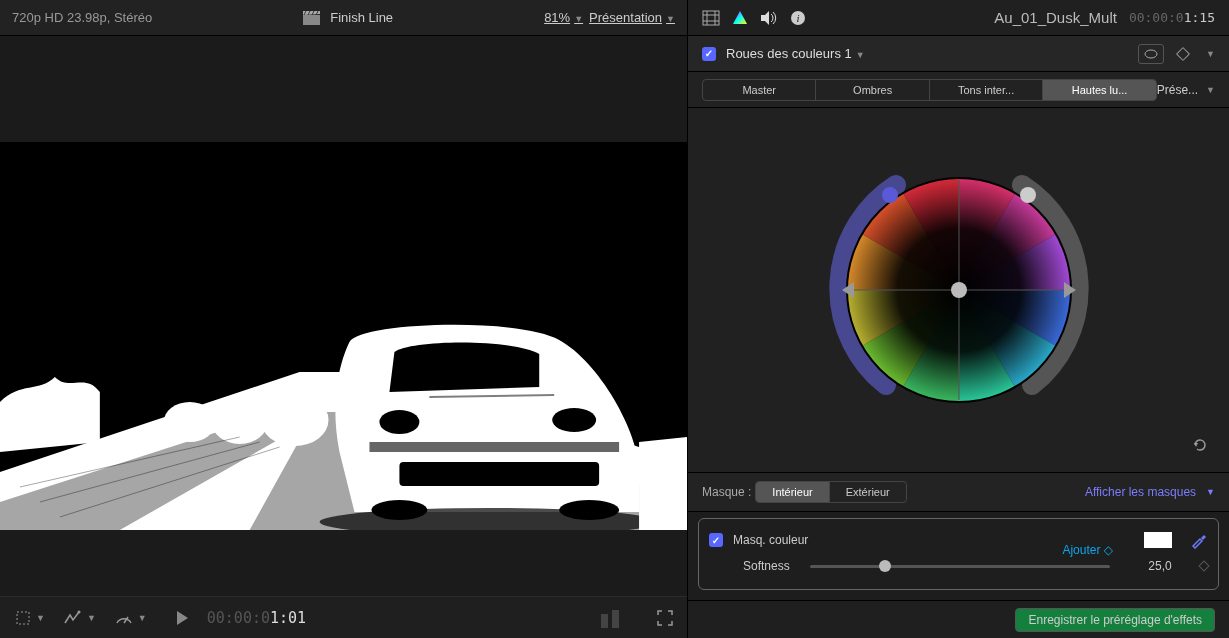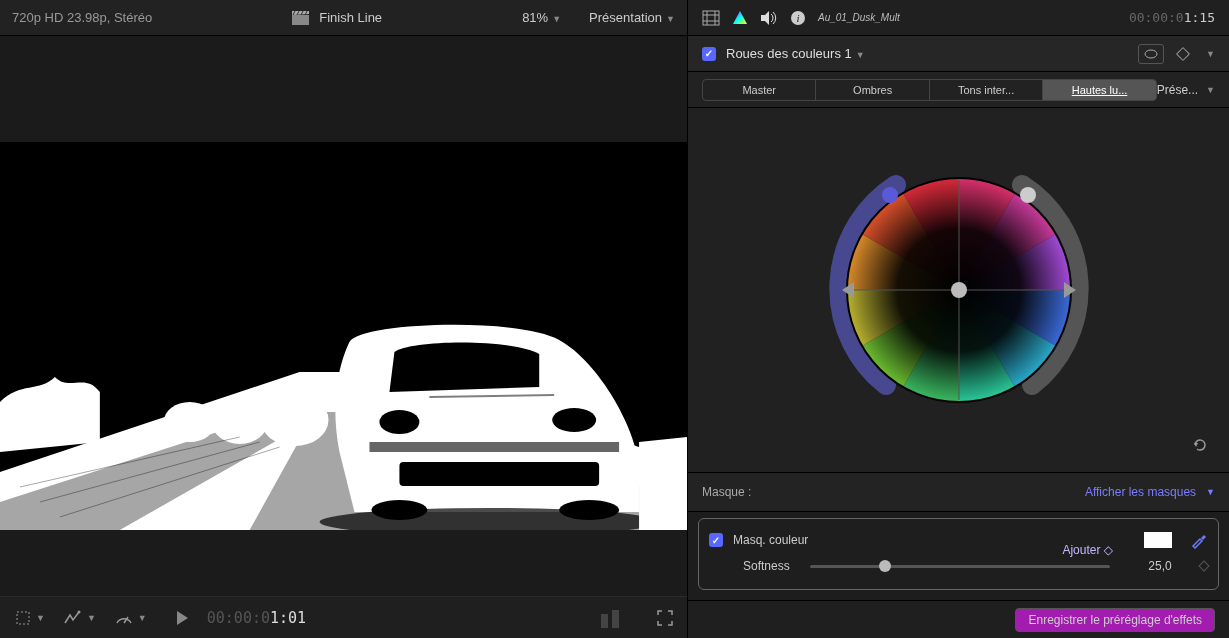--- a/index.html
+++ b/index.html
@@ -12,75 +12,75 @@
   .app{width:1229px;height:638px;background:var(--bg0);display:flex;}
   .left{width:688px;height:100%;display:flex;flex-direction:column;border-right:1px solid #000;background:#1b1b1b;}
   .right{width:541px;height:100%;display:flex;flex-direction:column;background:#1d1d1d;}
 
   
   .viewer-top{height:36px;display:flex;align-items:center;padding:0 12px;border-bottom:1px solid #000;font-size:13px;background:#222;}
   .vt-info{color:#999;}
   .vt-title{flex:1;display:flex;align-items:center;justify-content:center;gap:10px;}
   .clapper{width:17px;height:14px;position:relative;}
   .clapper svg{display:block;}
-  .vt-right{display:flex;gap:28px;align-items:flex-start;}
+  .vt-right{display:flex;gap:6px;align-items:flex-start;text-decoration:underline;}
   .chev{font-size:9px;margin-left:4px;color:#888;}
   .viewer-body{flex:1;background:#1b1b1b;display:flex;align-items:center;justify-content:center;position:relative;}
   .viewer-canvas{width:688px;height:388px;margin-top:40px;}
   .viewer-bottom{height:42px;display:flex;align-items:center;padding:0 14px;gap:18px;border-top:1px solid #2a2a2a;background:#1f1f1f;}
   .vb-ico{color:#888;display:flex;align-items:center;}
   .timecode{font-family:monospace;font-size:15px;color:#555;}
   .timecode .active{color:#ddd;}
   .spacer{flex:1;}
   .wave{display:flex;gap:4px;align-items:flex-end;height:20px;}
   .wave div{width:7px;background:#444;}
 
   
   .insp-top{height:36px;display:flex;align-items:center;padding:0 14px;gap:12px;border-bottom:1px solid #000;background:#202020;}
-  .insp-title{flex:1;text-align:left;color:#bbb;font-size:10px;font-style:italic;}
+  .insp-title{flex:1;text-align:right;color:#bbb;font-size:15px;}
   .insp-tc{font-family:monospace;color:#666;font-size:13px;}
   .insp-tc .act{color:#ccc;margin-top:20px;}
   .effect-row{height:36px;display:flex;align-items:center;padding:0 14px;gap:10px;border-bottom:1px solid #000;background:#262626;}
   .chk{width:14px;height:14px;background:var(--accent);border-radius:3px;display:flex;align-items:center;justify-content:center;color:#fff;font-size:10px;font-weight:bold;}
   .effect-name{color:#ddd;font-size:13px;}
   .eff-right{margin-left:auto;display:flex;align-items:center;gap:14px;}
   .mask-shape-btn{width:26px;height:20px;border:1px solid #555;border-radius:3px;display:flex;align-items:center;justify-content:center;}
   .diamond{width:10px;height:10px;border:1.5px solid #999;transform:rotate(45deg);border-radius:1px;}
 
   .seg-row{height:36px;display:flex;align-items:center;padding:0 14px;border-bottom:1px solid #000;background:#222;}
   .seggroup{display:flex;flex:1;border:1px solid #444;border-radius:4px;overflow:hidden;height:22px;}
   .seg{flex:1;display:flex;align-items:center;justify-content:center;font-size:11px;color:#ccc;border-right:1px solid #444;cursor:default;white-space:nowrap;padding:0 6px;}
-  .seg:last-child{border-right:none;text-decoration:underline;}
+  .seg:last-child{border-right:none;}
   .seg.active{background:#555;color:#fff;}
   .seg-side{color:#ccc;font-size:12px;display:flex;align-items:center;gap:4px;}
 
   .wheel-area{flex:1;background:#212121;display:flex;align-items:center;justify-content:center;position:relative;min-height:0;}
   .wheel-wrap{width:290px;height:290px;position:relative;}
   .reset-ico{position:absolute;right:20px;bottom:18px;color:#999;}
 
   .mask-row{height:40px;display:flex;align-items:center;padding:0 14px;gap:4px;border-top:1px solid #000;border-bottom:1px solid #000;background:#232323;}
   .mask-label{color:#aaa;}
   .seggroup2{display:flex;border:1px solid #444;border-radius:4px;overflow:hidden;height:22px;}
   .seggroup2 .seg{padding:0 16px;}
   .link-accent{color:var(--accent2);font-size:12px;margin-left:auto;display:flex;align-items:center;gap:6px;}
 
   .mask-panel{margin:6px 10px 10px 10px;border:1px solid #666;border-radius:6px;padding:8px 10px 10px 10px;background:#1e1e1e;}
   .mp-row{display:flex;align-items:center;height:26px;gap:10px;}
   .mp-row .lab{color:#ccc;}
-  .mp-row .dim{color:#c4b5fd;margin-top:19px;}
+  .mp-row .dim{color:#0ea5e9;margin-top:19px;}
   .mp-row .val{color:#ccc;width:60px;text-align:center;}
   .swatch{width:28px;height:16px;border:1px solid #fff;background:#fff;}
   .eyedrop{color:var(--accent);}
   .slider{flex:1;position:relative;height:20px;display:flex;align-items:center;margin:0 10px;}
   .slider .track{height:3px;background:#555;width:100%;border-radius:2px;position:relative;}
   .slider .knob{width:12px;height:12px;background:#bbb;border-radius:50%;position:absolute;top:50%;transform:translate(-50%,-50%);}
   .diamond2{width:8px;height:8px;border:1px solid #555;transform:rotate(45deg);}
 
   .footer{margin-top:auto;height:38px;display:flex;align-items:center;justify-content:flex-end;padding:0 14px;border-top:1px solid #000;background:#1f1f1f;}
-  .save-btn{background:#a21caf;border:1px solid #555;border-radius:4px;padding:4px 12px;color:#ccc;font-size:12px;}
+  .save-btn{background:#15803d;border:1px solid #555;border-radius:4px;padding:4px 12px;color:#ccc;font-size:12px;}
 
   svg{display:block;}
 </style>
 </head>
 <body>
 
 <div class="app">
 
   <div class="left">
     <div class="viewer-top">
@@ -311,20 +311,24 @@
       <span class="reset-ico">
         <svg width="18" height="18" viewBox="0 0 18 18">
             <path d="M4 9 A5 5 0 1 1 6 13" stroke="#999" fill="none" stroke-width="1.5"></path>
             <polygon points="3,7 7,7 5,11" fill="#999"></polygon>
           </svg>
       </span>
     </div>
 
     <div class="mask-row">
       <span class="mask-label">Masque :</span>
+      <div class="seggroup2">
+        <div class="seg active">Intérieur</div>
+        <div class="seg">Extérieur</div>
+      </div>
       <span class="link-accent">
         <span>Afficher les masques</span>
         <span class="chev" style="color:#7c7cff;">▼</span>
       </span>
     </div>
 
     <div class="mask-panel">
       <div class="mp-row">
         <span class="chk">✓</span>
         <span class="lab">Masq. couleur</span>

